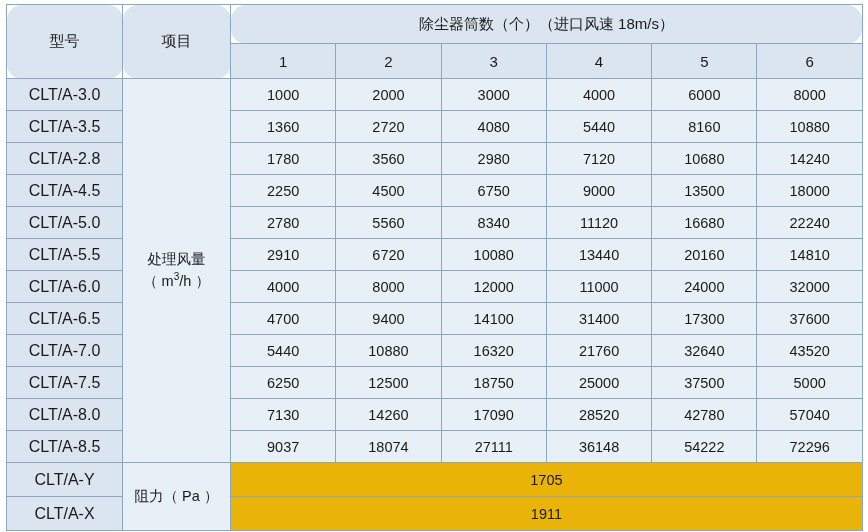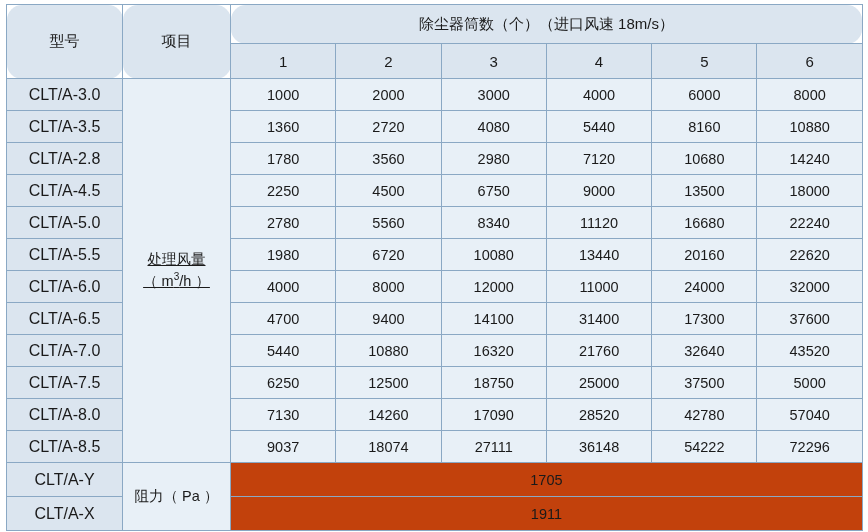--- a/index.html
+++ b/index.html
@@ -55,26 +55,26 @@
   .item-cell {
     background: #e8f0f7;
     font-size: 14.5px;
     line-height: 1.45;
   }
   .data-cell {
     background: #e8f0f7;
     height: 31px;
   }
   .merge-cell {
-    background: #c2410c;
+    background: #eab308;
     height: 33px;
     margin-top: 16px;
   }
   .sup { font-size: 10px; vertical-align: super; }
-  .unit-line { display: block; text-decoration: underline; }
+  .unit-line { display: block; }
 </style>
 </head>
 <body>
 
 <div class="table-wrap">
   <table class="spec">
     <colgroup>
       <col class="c-model">
       <col class="c-item">
       <col class="c-data">
@@ -148,26 +148,26 @@
         <td class="data-cell">2780</td>
         <td class="data-cell">5560</td>
         <td class="data-cell">8340</td>
         <td class="data-cell">11120</td>
         <td class="data-cell">16680</td>
         <td class="data-cell">22240</td>
       </tr>
 
       <tr>
         <td class="model-cell">CLT/A-5.5</td>
-        <td class="data-cell">1980</td>
+        <td class="data-cell">2910</td>
         <td class="data-cell">6720</td>
         <td class="data-cell">10080</td>
         <td class="data-cell">13440</td>
         <td class="data-cell">20160</td>
-        <td class="data-cell">22620</td>
+        <td class="data-cell">14810</td>
       </tr>
 
       <tr>
         <td class="model-cell">CLT/A-6.0</td>
         <td class="data-cell">4000</td>
         <td class="data-cell">8000</td>
         <td class="data-cell">12000</td>
         <td class="data-cell">11000</td>
         <td class="data-cell">24000</td>
         <td class="data-cell">32000</td>

